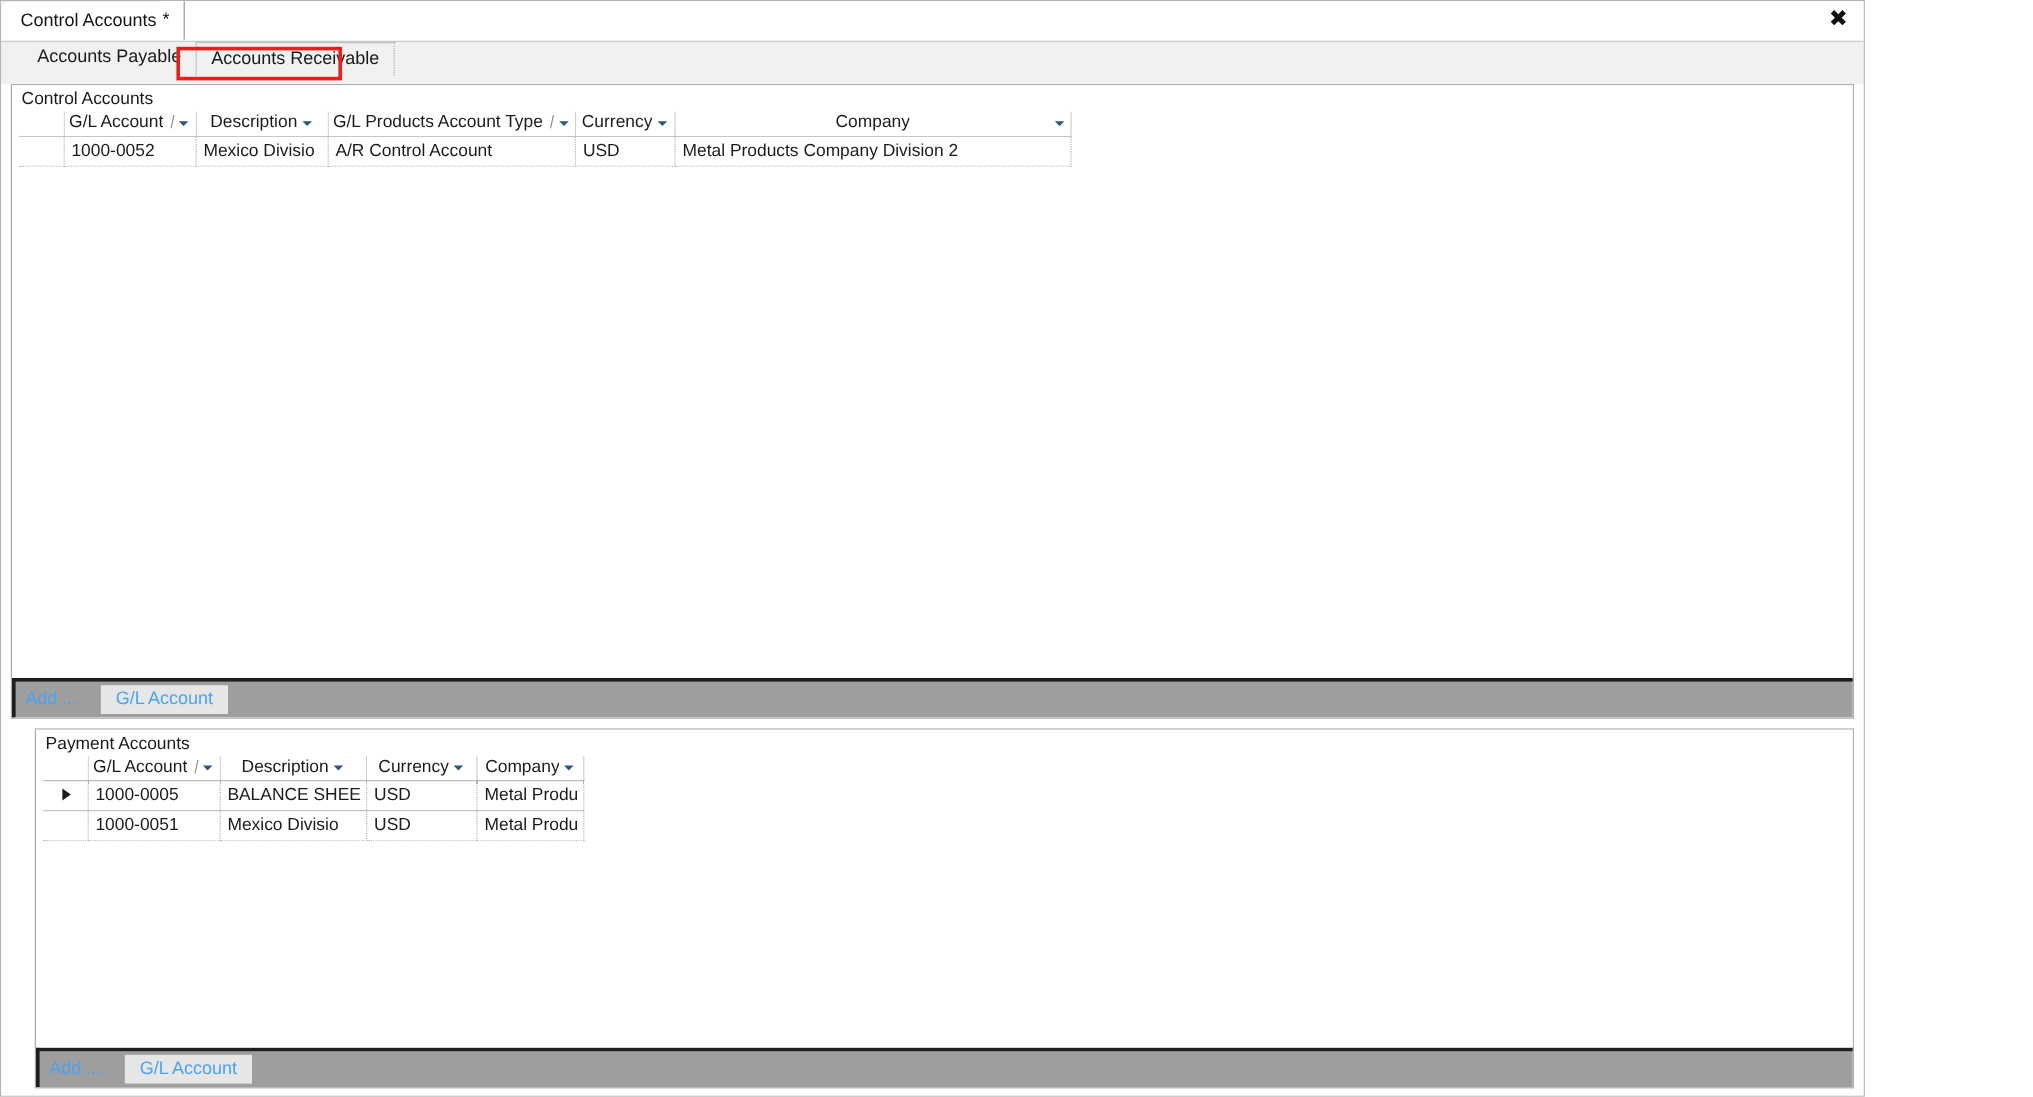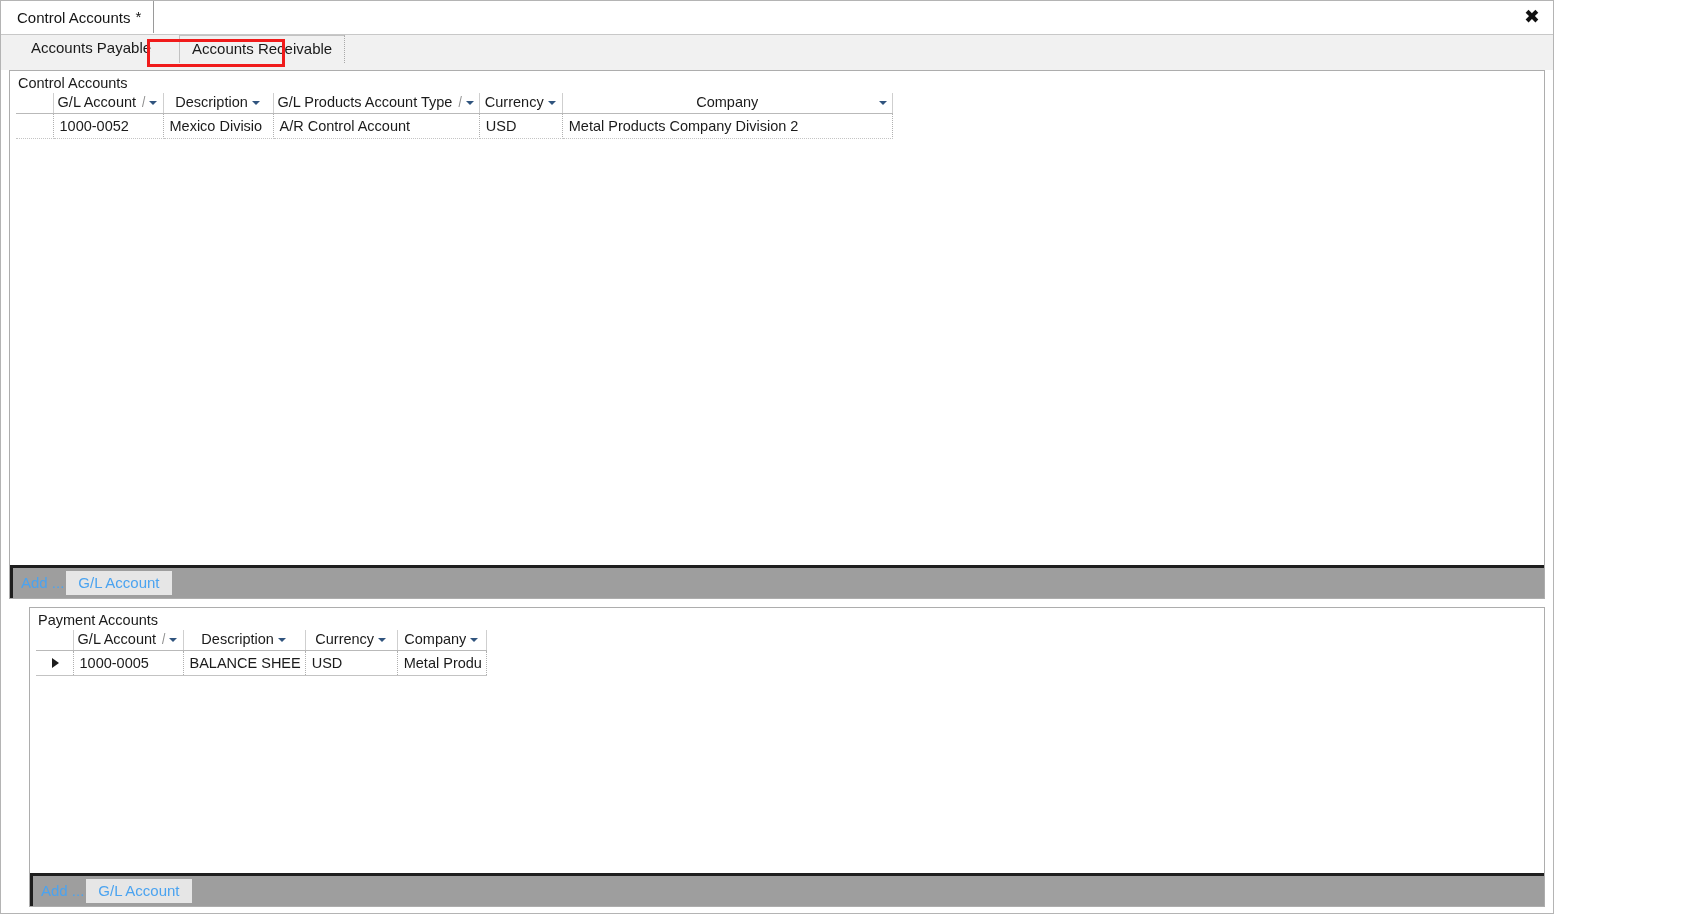--- a/index.html
+++ b/index.html
@@ -108,21 +108,20 @@
     background: transparent;
     white-space: nowrap;
     cursor: pointer;
     box-sizing: border-box;
   }
   .page-tab.active {
     background: #f1f1f1;
     border-left: 1px solid #c2c2c2;
     border-top: 1px solid #c2c2c2;
     border-right: 1px dotted #a8a8a8;
-    margin-left: 16px;
   }
   
   .tab-annotation {
     position: absolute;
     left: 146px;
     top: 4px;
     width: 138px;
     height: 28px;
     border: 3px solid #f01b1b;
     box-sizing: border-box;
@@ -267,21 +266,21 @@
   .add-bar {
     flex: 0 0 auto;
     height: 33px;
     background: #9e9e9e;
     border-top: 3px solid #1e1e1e;
     border-left: 3px solid #1e1e1e;
     display: flex;
     align-items: center;
     padding-left: 8px;
     box-sizing: border-box;
-    gap: 2px;
+    gap: 20px;
   }
   .add-label {
     font-size: 15px;
     color: #4aa3f0;
     cursor: pointer;
     padding-bottom: 2px;
   }
   .add-button {
     background: #e6e6e6;
     color: #4aa3f0;
@@ -435,20 +434,27 @@
           <tbody>
             <tr class="grid-row selected">
               <td class="sel-cell">
                 <span class="row-marker"></span>
               </td>
               <td>1000-0005</td>
               <td>BALANCE SHEE</td>
               <td>USD</td>
               <td>Metal Produ</td>
             </tr>
+            <tr class="grid-row">
+              <td class="sel-cell"></td>
+              <td>1000-0051</td>
+              <td>Mexico Divisio</td>
+              <td>USD</td>
+              <td>Metal Produ</td>
+            </tr>
           </tbody>
         </table>
       </div>
 
       <div class="add-bar">
         <span class="add-label">Add ...</span>
         <button class="add-button">G/L Account</button>
       </div>
     </div>
 

